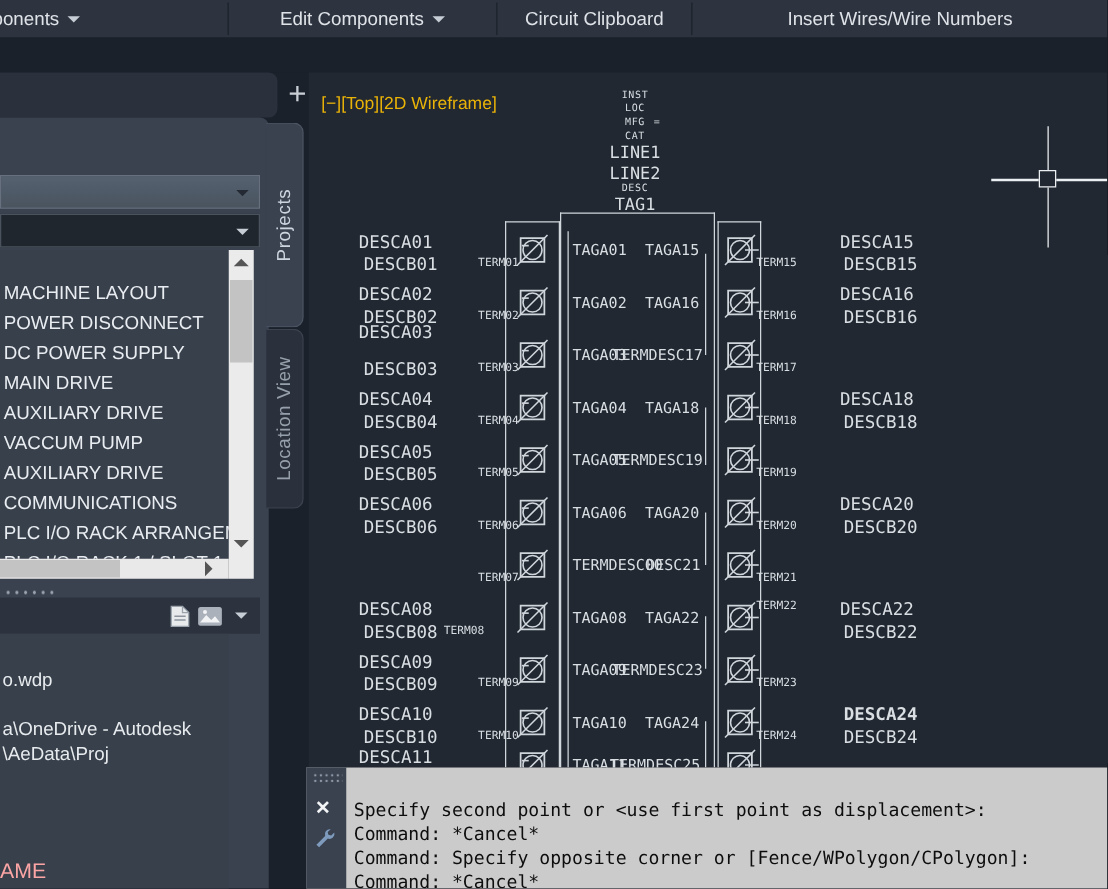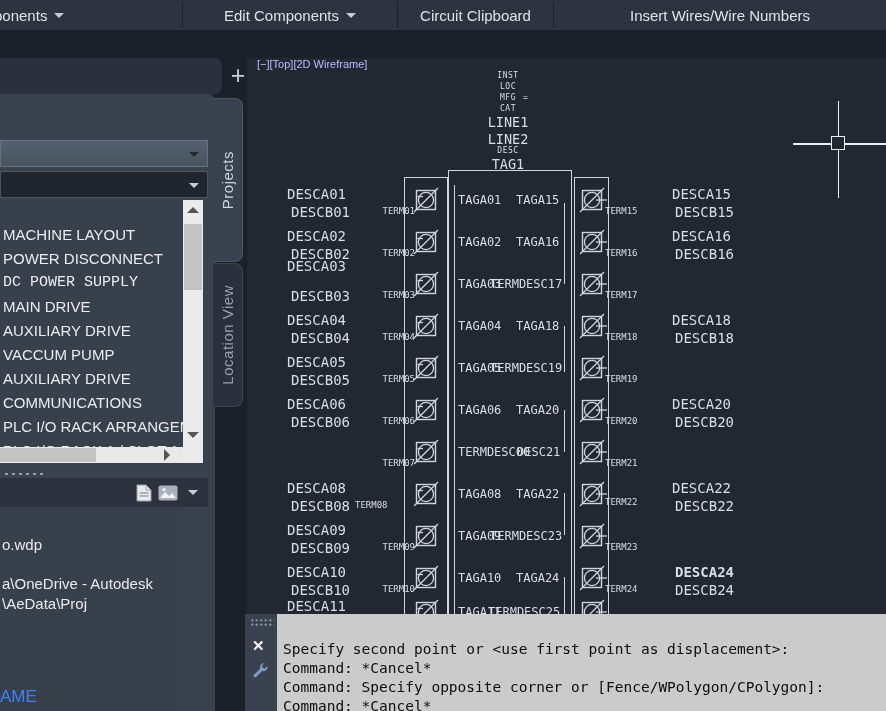--- a/index.html
+++ b/index.html
@@ -46,35 +46,35 @@
   #vscroll1{left:183px;top:200px;width:20px;height:263px;}
   #hscroll1{left:0;top:447px;width:183px;height:16px;background:#e9e9e9;}
   #hthumb1{left:0;top:448px;width:96px;height:14px;background:#c3c3c3;}
   
   #sb-dots{left:3px;top:471px;width:40px;height:6px;
     background-image:radial-gradient(circle,#9aa3ad 1.3px,transparent 1.4px);
     background-size:7px 6px;background-repeat:repeat-x;}
   #sb-header2{left:0;top:478px;width:208px;height:29px;background:#2c333e;}
   #sb-details{left:0;top:507px;width:183px;height:204px;background:#38404c;overflow:hidden;}
   .det-line{position:absolute;left:2px;color:#e7ebee;font-size:15px;white-space:nowrap;}
-  #sb-bottom-text{left:0px;top:687px;color:#3b82f6;font-size:17px;}
+  #sb-bottom-text{left:0px;top:687px;color:#fca5a5;font-size:17px;}
 
   
   .vtab{left:213px;width:30px;box-sizing:border-box;display:flex;align-items:center;justify-content:center;}
   #vtab-projects{top:98px;height:164px;background:#3a4250;border:1px solid #4d5665;border-left:none;
                  border-radius:0 8px 8px 0;}
   #vtab-location{top:263px;height:144px;background:#2b313c;border:1px solid #3c4450;border-left:none;
                  border-radius:0 8px 8px 0;}
   .vtab-label{writing-mode:vertical-rl;transform:rotate(180deg);font-size:15px;letter-spacing:.5px;}
   #vtab-projects .vtab-label{color:#cdd5df;}
   #vtab-location .vtab-label{color:#96a0ac;}
 
   
   #dwg{left:247px;top:58px;width:639px;height:556px;background:#212831;overflow:hidden;}
-  #vp-label{position:absolute;left:10px;top:0;color:#c4b5fd;font-size:11px;}
+  #vp-label{position:absolute;left:10px;top:16px;color:#eab308;font-size:14px;}
   .dwg-line{position:absolute;background:#d0d6dc;}
   .dwg-text{position:absolute;color:#d9dee3;font-family:"DejaVu Sans Mono",monospace;white-space:nowrap;}
   .hd-s{font-size:8px;letter-spacing:.5px;}
   .hd-l{font-size:13.5px;}
   .desc-t{font-size:14px;}
   .tag-t{font-size:12px;}
   .term-t{font-size:9px;}
   .tsym{position:absolute;overflow:visible;}
   .strip{position:absolute;border:1.4px solid #d0d6dc;border-bottom:none;box-sizing:border-box;}
   .xhair{position:absolute;background:#eceff2;}
@@ -168,21 +168,21 @@
   <div class="abs sb-combo1">
     <span class="combo-arrow tri-down" style="border-top-color:#242a33;"></span>
   </div>
   <div class="abs sb-combo2">
     <span class="combo-arrow tri-down" style="border-top-color:#c7cdd4;"></span>
   </div>
 
   <div id="sb-list" class="abs">
       <div class="sb-item" style="top: 26px;">MACHINE LAYOUT</div>
       <div class="sb-item" style="top: 50px;">POWER DISCONNECT</div>
-      <div class="sb-item" style="top: 74px; font-family: Liberation Mono, monospace;">DC POWER SUPPLY</div>
+      <div class="sb-item" style="top: 74px;">DC POWER SUPPLY</div>
       <div class="sb-item" style="top: 98px;">MAIN DRIVE</div>
       <div class="sb-item" style="top: 122px;">AUXILIARY DRIVE</div>
       <div class="sb-item" style="top: 146px;">VACCUM PUMP</div>
       <div class="sb-item" style="top: 170px;">AUXILIARY DRIVE</div>
       <div class="sb-item" style="top: 194px;">COMMUNICATIONS</div>
       <div class="sb-item" style="top: 218px;">PLC I/O RACK ARRANGEME</div>
       <div class="sb-item" style="top: 242px;">PLC I/O RACK 1 / SLOT 1  A</div>
     </div>
 
   <div id="vscroll1" class="abs sc-track">
@@ -390,21 +390,21 @@
           <path d="M4.5 9.5 H10" stroke="#d0d6dc" stroke-width="1.3" fill="none"></path>
         </svg>
         <div class="dwg-text tag-t" style="left: 211px; top: 428.5px;">TAGA08</div>
         <div class="dwg-text tag-t" style="left: 269px; top: 428.5px;">TAGA22</div>
         <svg width="26" height="26" class="tsym" style="left: 332px; top: 422.5px;">
           <rect x="3.5" y="3.5" width="19" height="19" fill="none" stroke="#d0d6dc" stroke-width="1.4"></rect>
           <circle cx="13" cy="13" r="7.6" fill="none" stroke="#d0d6dc" stroke-width="1.3"></circle>
           <line x1="1" y1="25" x2="25" y2="1" stroke="#d0d6dc" stroke-width="1.3"></line>
           <path d="M17 13 H28" stroke="#d0d6dc" stroke-width="1.3" fill="none"></path>
         </svg>
-        <div class="dwg-text term-t" style="left: 358px; top: 439px;">TERM22</div>
+        <div class="dwg-text term-t" style="left: 358px; top: 422px;">TERM22</div>
         <div class="dwg-text desc-t" style="left: 425px; top: 421.5px;">DESCA22</div>
         <div class="dwg-text desc-t" style="left: 428px; top: 439.5px;">DESCB22</div>
         <div class="dwg-text desc-t" style="left: 40px; top: 463.5px;">DESCA09</div>
         <div class="dwg-text desc-t" style="left: 44px; top: 481.5px;">DESCB09</div>
         <div class="dwg-text term-t" style="left: 108px; width: 60px; text-align: right; top: 483.5px;">TERM09</div>
         <svg width="26" height="26" class="tsym" style="left: 166px; top: 464.5px;">
           <rect x="3.5" y="3.5" width="19" height="19" fill="none" stroke="#d0d6dc" stroke-width="1.4"></rect>
           <circle cx="13" cy="13" r="7.6" fill="none" stroke="#d0d6dc" stroke-width="1.3"></circle>
           <line x1="1" y1="25" x2="25" y2="1" stroke="#d0d6dc" stroke-width="1.3"></line>
           <path d="M4.5 9.5 H10" stroke="#d0d6dc" stroke-width="1.3" fill="none"></path>

